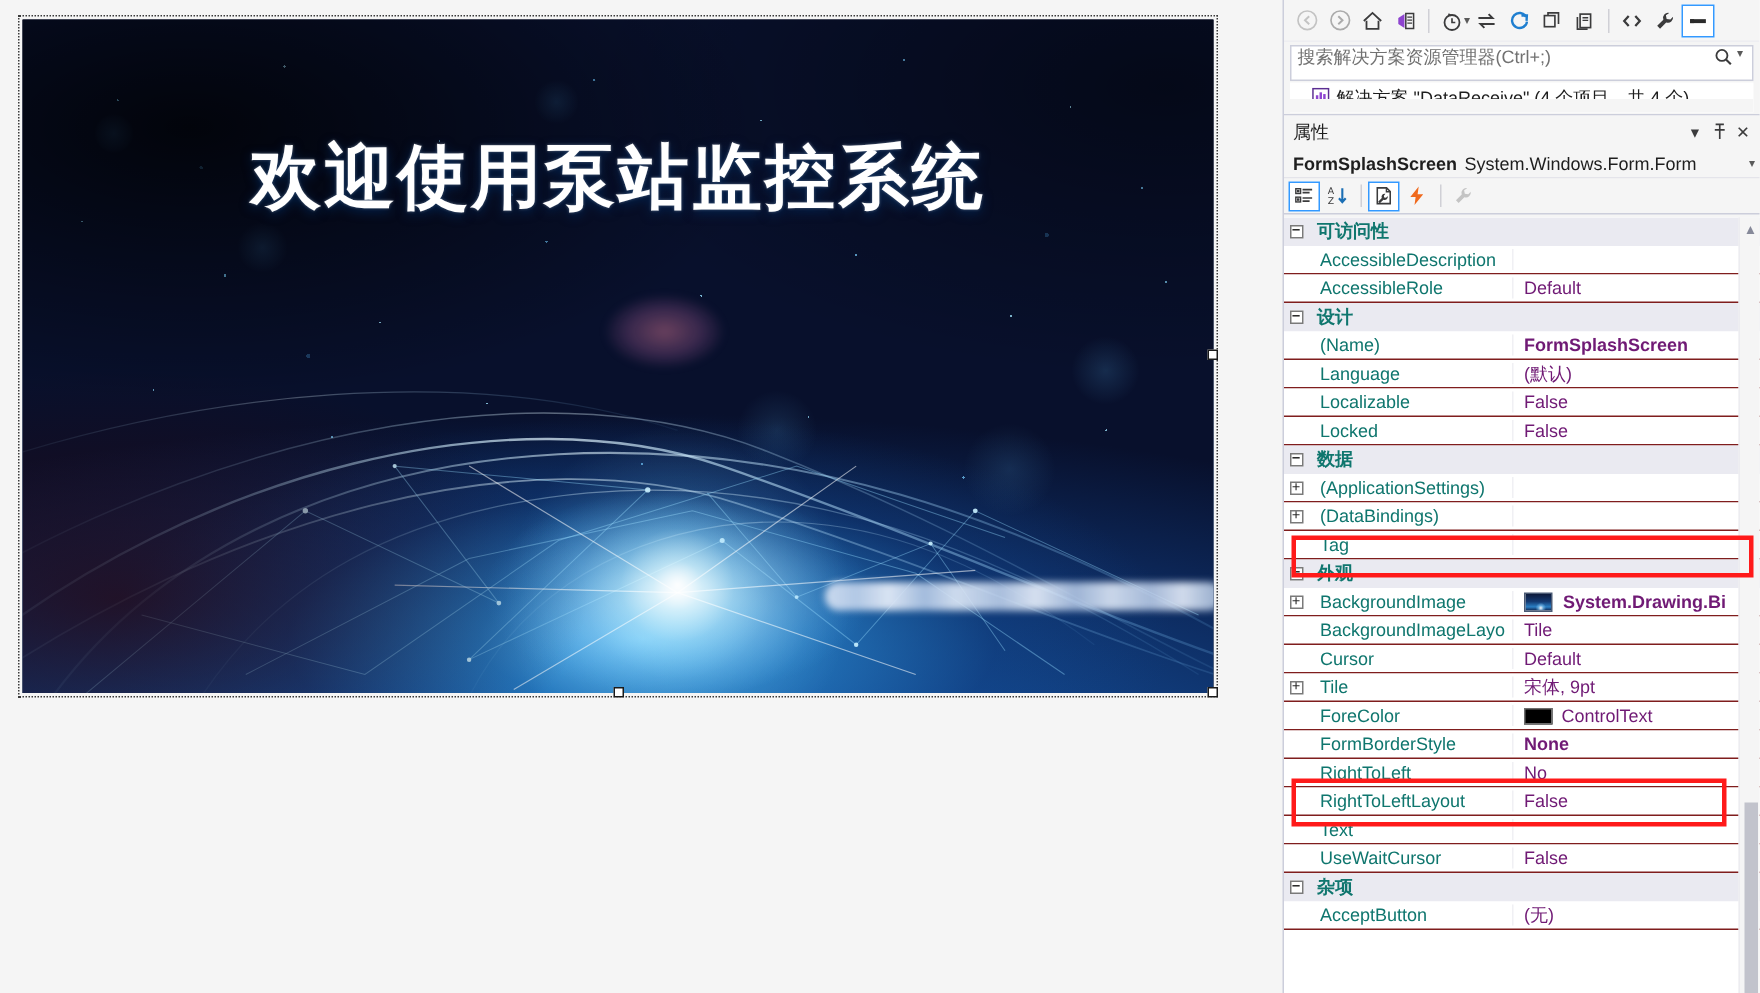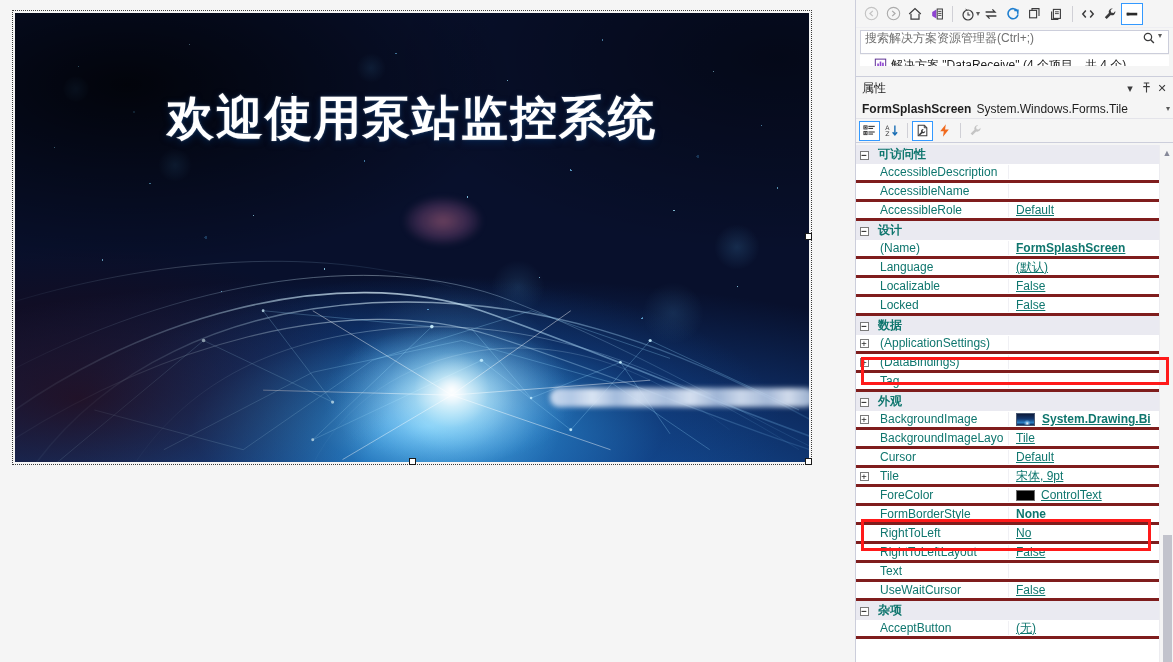--- a/index.html
+++ b/index.html
@@ -270,21 +270,21 @@
     height: 19px;
     display: flex; align-items: center;
     font-size: 12px;
     white-space: nowrap;
   }
   .prow.cat {
     background: #eaeaf1;
     font-weight: bold;
     color: #1e1e1e;
   }
-  .prow.item { background: #ffffff; border-bottom: 3px solid #7f1d1d; }
+  .prow.item { background: #ffffff; border-bottom: 1px solid #7f1d1d; }
   .expander {
     width: 16px; min-width:16px; text-align:center;
     font-family: "DejaVu Sans Mono", monospace;
     font-size: 11px; color:#5a5a5a;
   }
   .expander .box {
     display:inline-block;
     width: 9px; height: 9px;
     border: 1px solid #7a7a7a;
     line-height: 7px; font-size: 9px;
@@ -296,23 +296,23 @@
     width: 137px; min-width:137px;
     padding-left: 8px;
     color: #0f766e;
     overflow: hidden;
     border-right: 1px solid #f0f0f4;
   }
   .prow.cat .pname { border-right: none; padding-left: 6px; width:auto; }
   .pvalue {
     flex: 1;
     padding-left: 7px;
-    color: #0f766e;
+    color: #701a75;
     overflow: hidden;
-    display:flex; align-items:center;text-decoration:underline;
+    display:flex; align-items:center;
   }
   .pvalue.bold { font-weight: bold; }
   .swatch {
     width: 19px; height: 11px;
     border: 1px solid #6d6d6d;
     margin-right: 6px;
     flex: none;
   }
   .thumb {
     width: 19px; height: 13px;
@@ -557,21 +557,21 @@
         <span class="hdr-btn">
           <svg width="11" height="12" viewBox="0 0 12 13">
               <path d="M3 1 H9 M6 1 V5 M2.4 5 H9.6 M6 5 V11.5" stroke="#3b3b3c" stroke-width="1.2" fill="none"></path>
             </svg>
         </span>
         <span class="hdr-btn">✕</span>
       </div>
 
       <div id="props-objline">
         <span id="props-obj-name">FormSplashScreen</span>
-        <span id="props-obj-type">System.Windows.Forms.Tile</span>
+        <span id="props-obj-type">System.Windows.Form.Form</span>
         <span id="props-obj-caret">▾</span>
       </div>
 
       <div id="props-toolbar">
         <div class="pbtn active">
           <svg width="15" height="15" viewBox="0 0 16 16">
             <rect x="2" y="3" width="3.4" height="3.4" fill="none" stroke="#3b3b3c" stroke-width="1"></rect>
             <rect x="2.8" y="3.8" width="1.8" height="1.8" fill="#3b3b3c"></rect>
             <rect x="2" y="9" width="3.4" height="3.4" fill="none" stroke="#3b3b3c" stroke-width="1"></rect>
             <rect x="2.8" y="9.8" width="1.8" height="1.8" fill="#3b3b3c"></rect>
@@ -615,25 +615,20 @@
           <span class="expander"><span class="box">−</span></span>
           <span class="pname">可访问性</span>
         </div>
         <div class="prow item">
           <span class="expander"></span>
           <span class="pname">AccessibleDescription</span>
           <span class="pvalue"></span>
         </div>
         <div class="prow item">
           <span class="expander"></span>
-          <span class="pname">AccessibleName</span>
-          <span class="pvalue"></span>
-        </div>
-        <div class="prow item">
-          <span class="expander"></span>
           <span class="pname">AccessibleRole</span>
           <span class="pvalue">Default</span>
         </div>
 
         <div class="prow cat">
           <span class="expander"><span class="box">−</span></span>
           <span class="pname">设计</span>
         </div>
         <div class="prow item">
           <span class="expander"></span>

